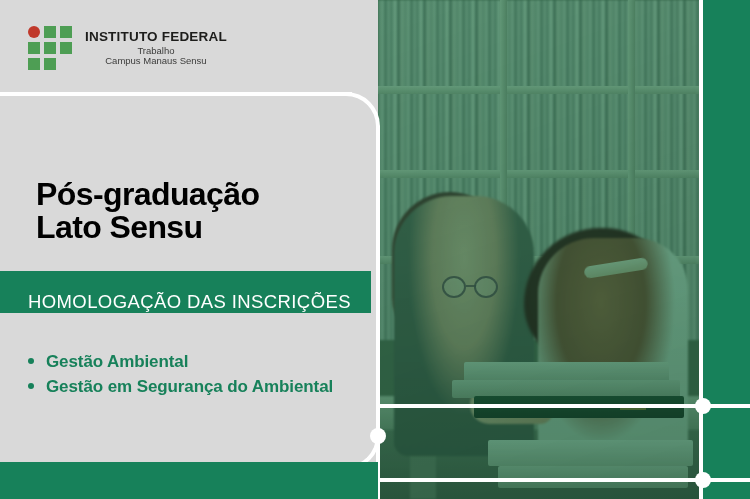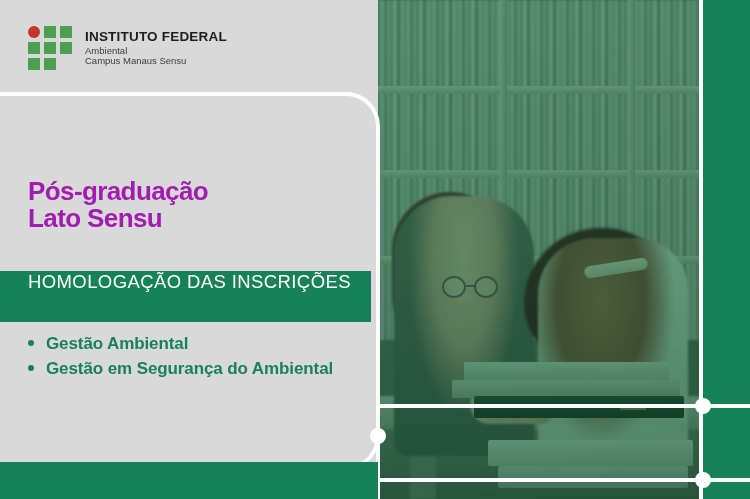--- a/index.html
+++ b/index.html
@@ -187,43 +187,43 @@
   }
   .logo-mark {
     position:relative; width:46px; height:44px;
   }
   .logo-mark i {
     position:absolute; width:12px; height:12px; background:#4e9e54;
   }
   .logo-mark i.dot {
     background:#c0392b; border-radius:50%;
   }
-  .logo-text { line-height:1.05; }
+  .logo-text { line-height:1.05;text-align:center; }
   .logo-title {
     font-size:13.5px; font-weight:bold; letter-spacing:.2px; color:#1d1d1b;
   }
   .logo-sub1 { font-size:9.5px; color:#3c3c3b; margin-top:1px; }
   .logo-sub2 { font-size:9.5px; color:#3c3c3b; }
 
   
   .headline {
-    position:absolute; left:28px; top:178px;
-    font-size:26px; font-weight:bold; color:#a21caf;
+    position:absolute; left:36px; top:178px;
+    font-size:32px; font-weight:bold; color:#000000;
     line-height:1.02; letter-spacing:-.6px;
   }
   .banner {
-    position:absolute; left:0; top:271px; width:371px; height:51px;
+    position:absolute; left:0; top:271px; width:371px; height:42px;
     background:#17815a;
-    display:flex; align-items:flex-start;
+    display:flex; align-items:flex-end;
   }
   .banner span {
     margin-left:28px; color:#ffffff; font-size:18.5px; letter-spacing:.4px;
   }
   .courses {
-    position:absolute; left:28px; top:334px;
+    position:absolute; left:28px; top:352px;
     list-style:none;
   }
   .courses li {
     display:flex; align-items:baseline; gap:12px;
     color:#17815a; font-size:17px; font-weight:bold;
     margin-bottom:5px; letter-spacing:-.1px;
   }
   .bullet {
     display:inline-block; width:6px; height:6px; border-radius:50%;
     background:#17815a; flex:none; transform:translateY(-3px);
@@ -298,21 +298,21 @@
       <i style="left:16px; top:0px;"></i>
       <i style="left:32px; top:0px;"></i>
       <i style="left:0px;  top:16px;"></i>
       <i style="left:16px; top:16px;"></i>
       <i style="left:32px; top:16px;"></i>
       <i style="left:0px;  top:32px;"></i>
       <i style="left:16px; top:32px;"></i>
     </div>
     <div class="logo-text">
       <div class="logo-title">INSTITUTO FEDERAL</div>
-      <div class="logo-sub1">Ambiental</div>
+      <div class="logo-sub1">Trabalho</div>
       <div class="logo-sub2">Campus Manaus Sensu</div>
     </div>
   </div>
 
   <div class="headline">
     <div>Pós-graduação</div>
     <div>Lato Sensu</div>
   </div>
 
   <div class="banner">

